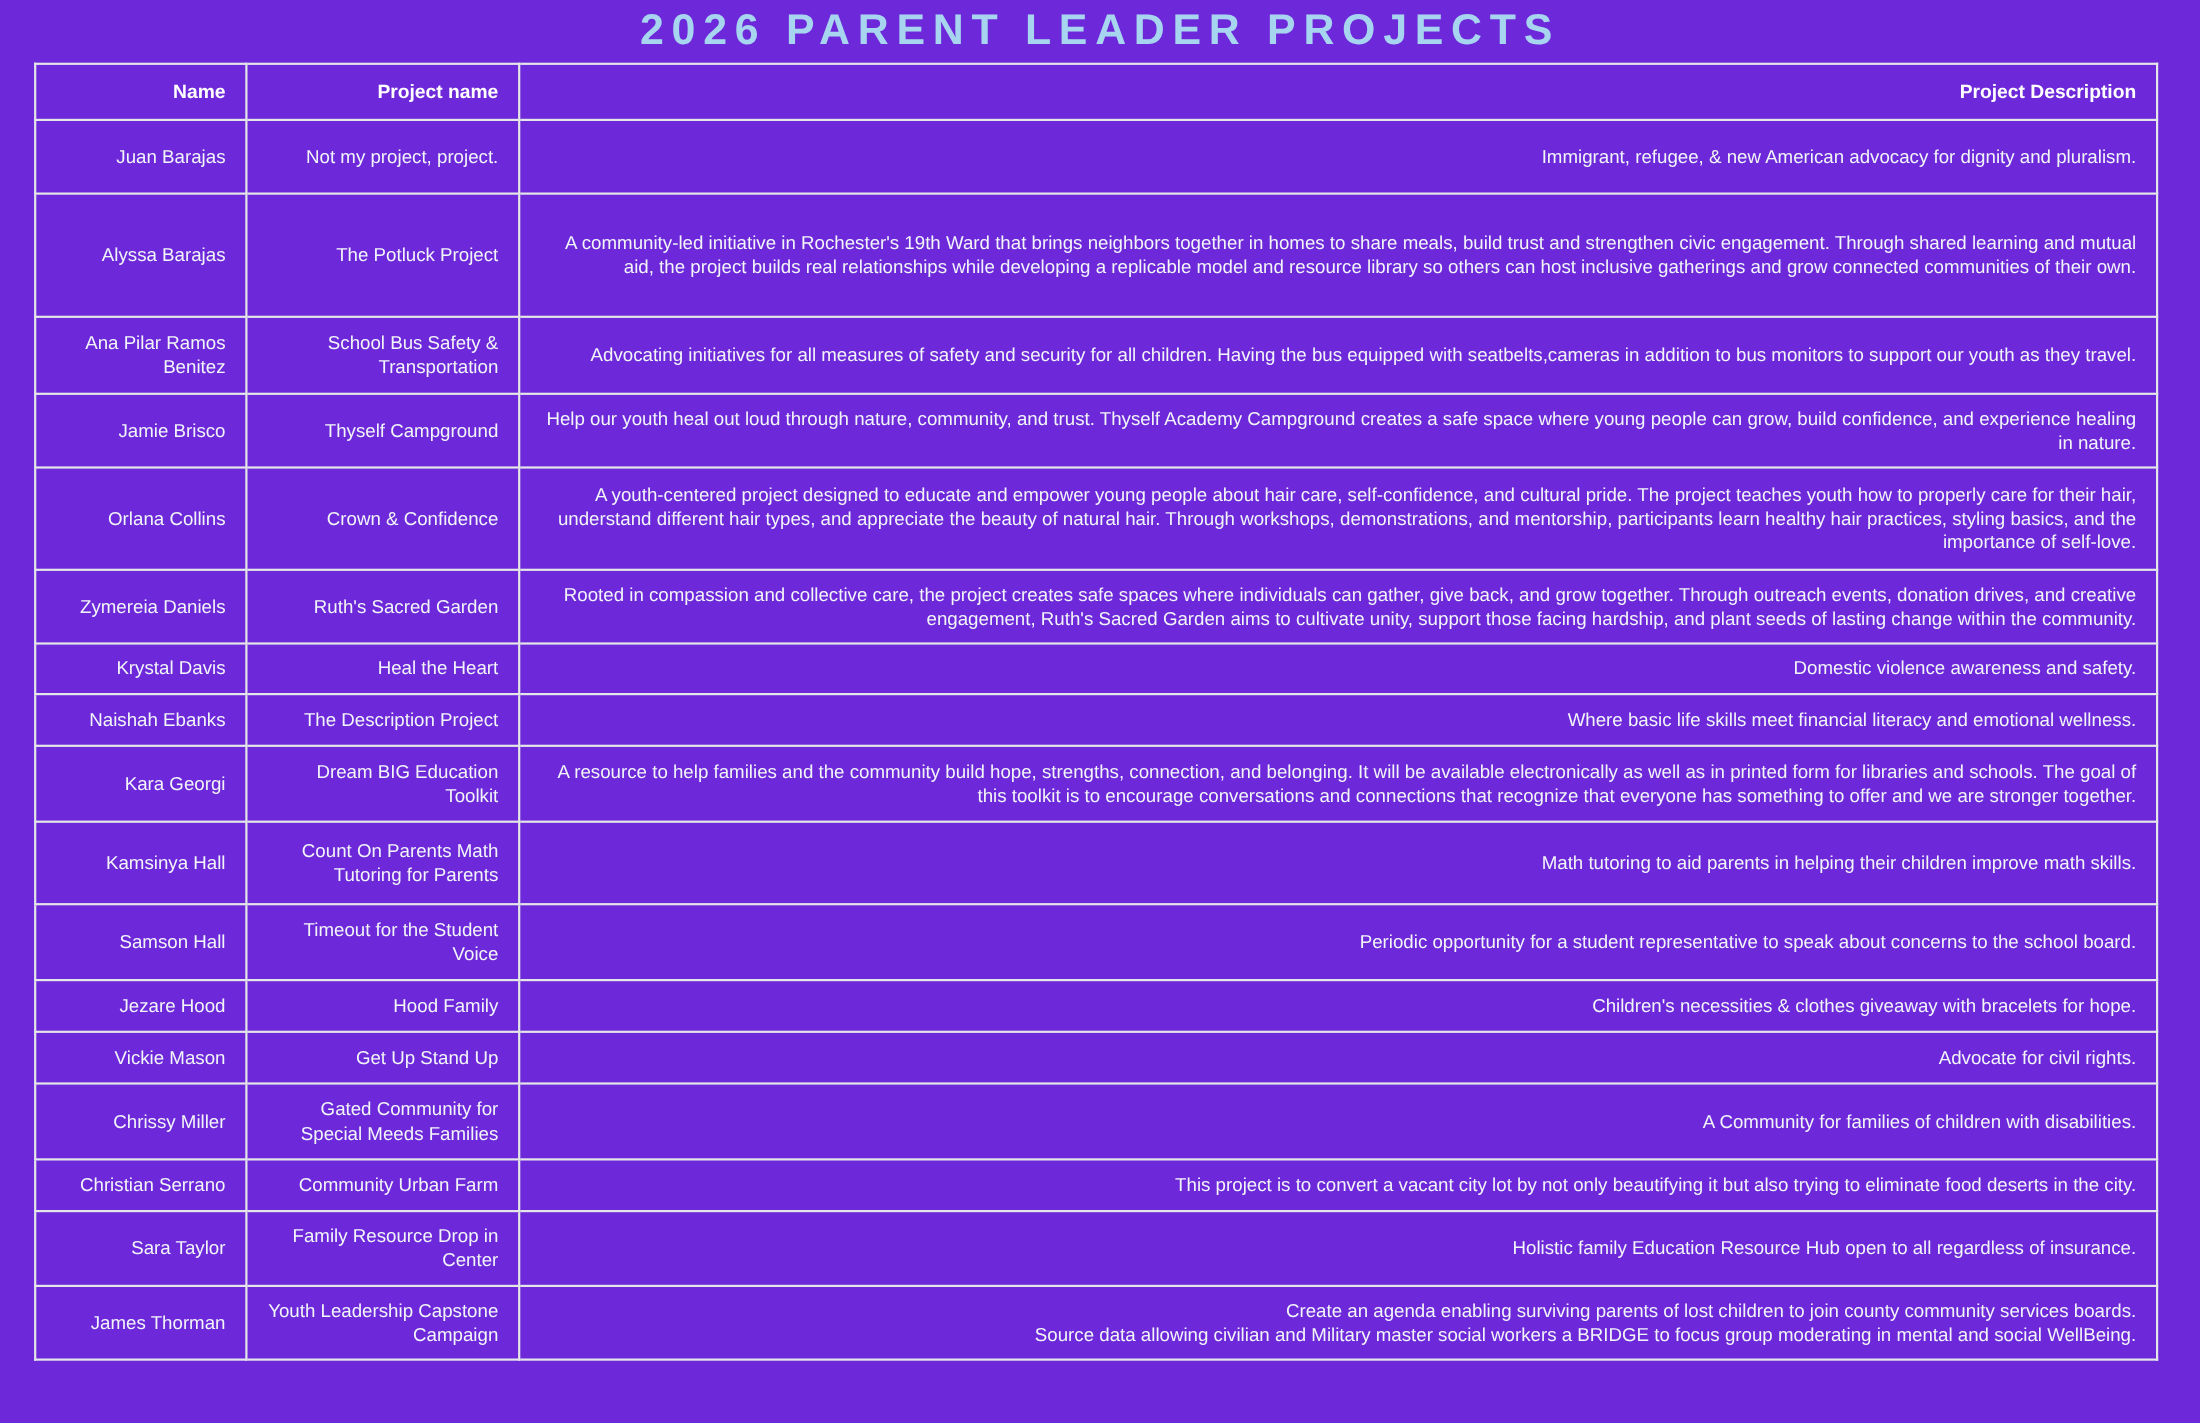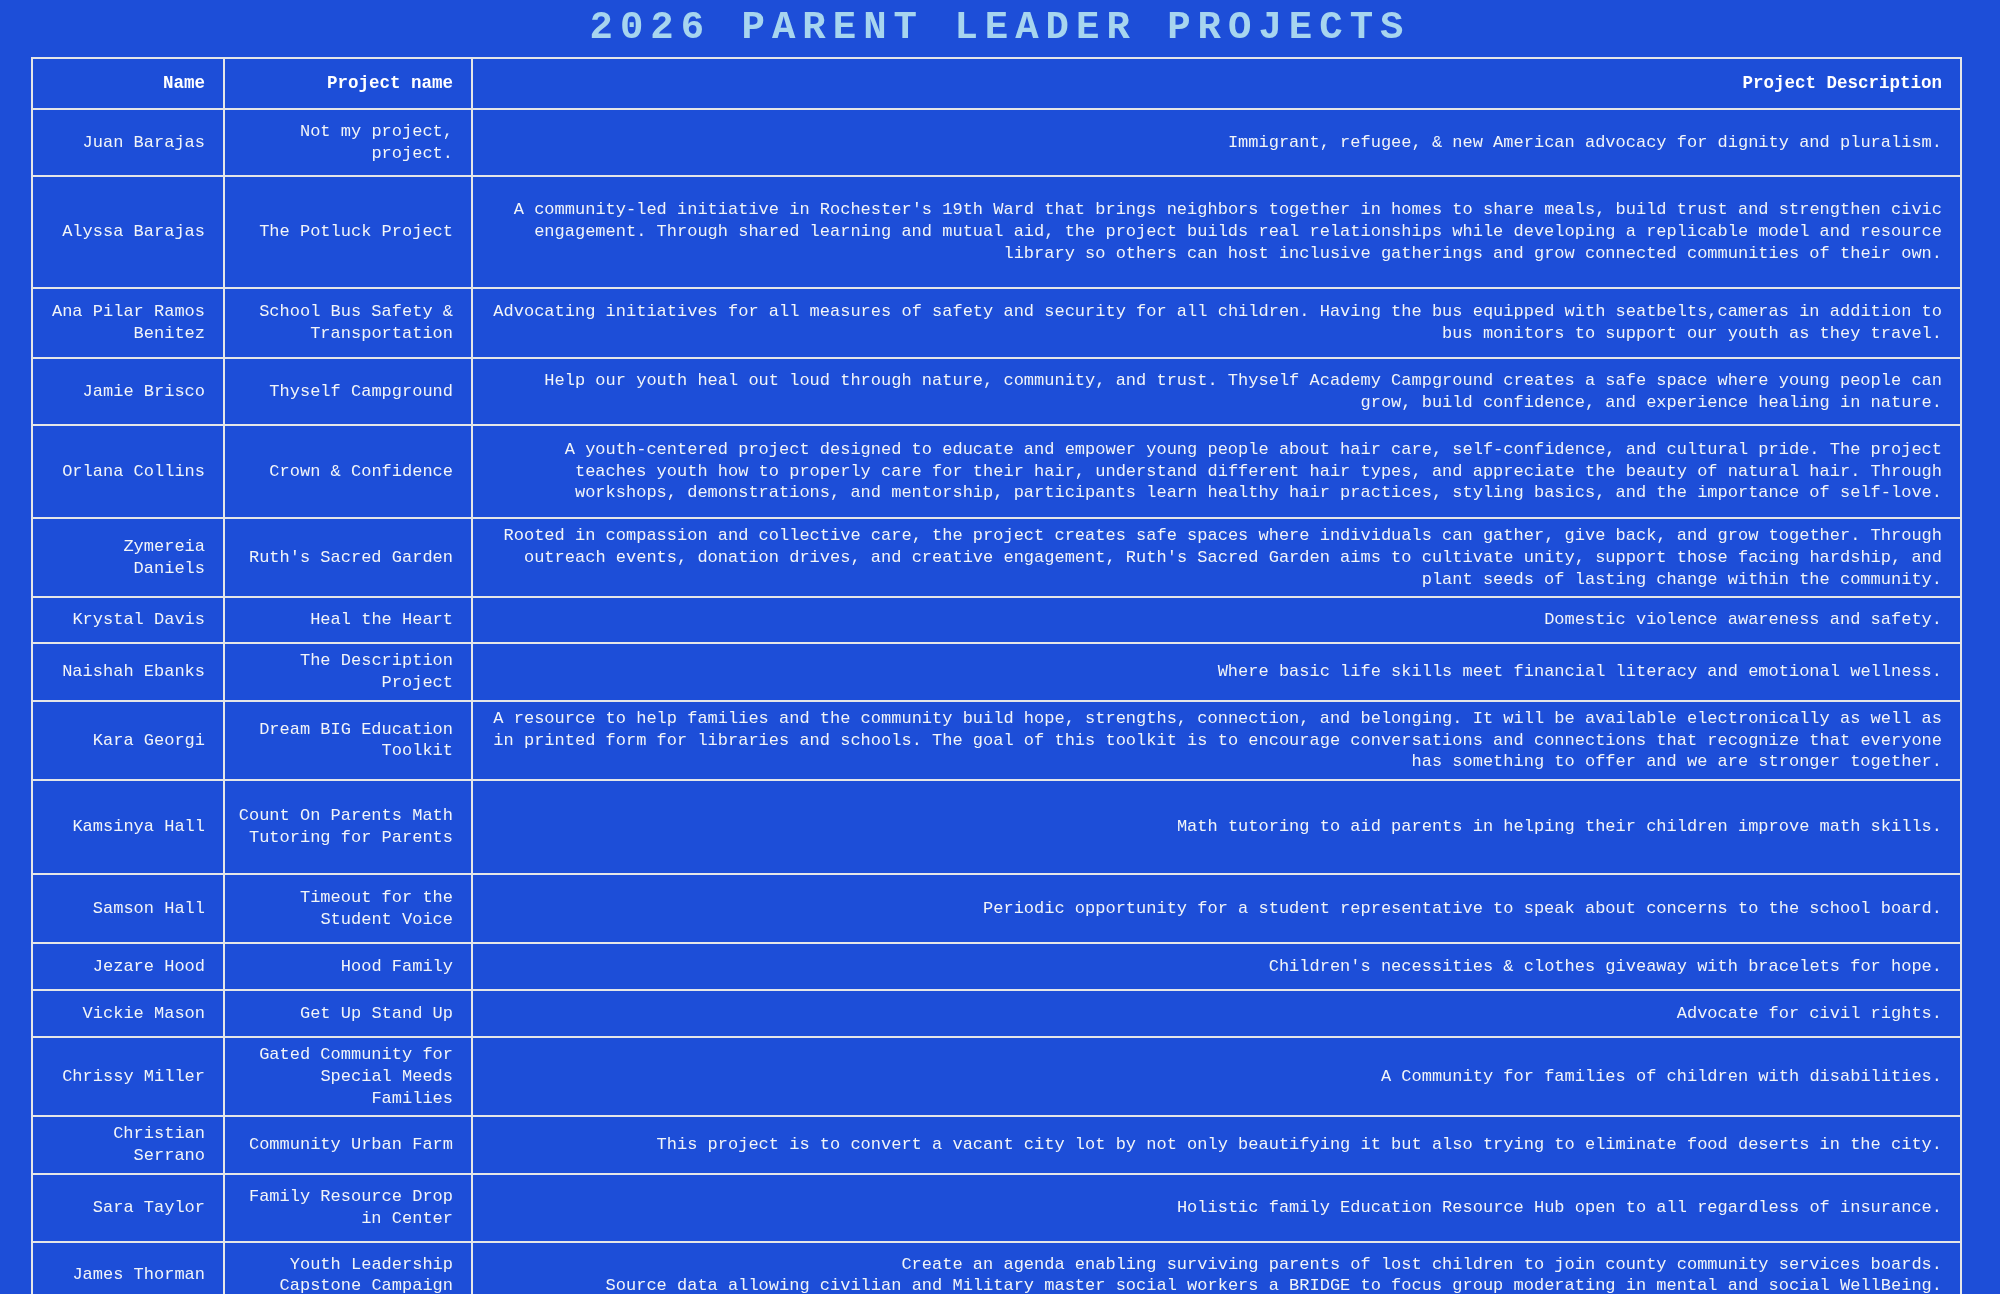--- a/index.html
+++ b/index.html
@@ -4,23 +4,23 @@
 <style>
   html, body {
     margin: 0;
     padding: 0;
     background: #173f63;
   }
   .page {
     position: relative;
     width: 2000px;
     height: 1294px;
-    background: #1d4ed8;
+    background: #6d28d9;
     overflow: hidden;
-    font-family: Liberation Mono, monospace;
+    font-family: Liberation Sans, sans-serif;
   }
   .title {
     margin: 0;
     padding-top: 8px;
     text-align: center;
     font-size: 39px;
     line-height: 1.05;
     font-weight: 800;
     letter-spacing: 7px;
     color: #a7d5ef;
@@ -110,21 +110,21 @@
       <tr style="height:47px">
         <td class="name">Naishah Ebanks</td>
         <td class="proj">The Description Project</td>
         <td class="desc">Where basic life skills meet financial literacy and emotional wellness.</td>
       </tr>
       <tr style="height:69px">
         <td class="name">Kara Georgi</td>
         <td class="proj">Dream BIG Education Toolkit</td>
         <td class="desc">A resource to help families and the community build hope, strengths, connection, and belonging.  It will be available electronically as well as in printed form for libraries and schools.  The goal of this toolkit is to encourage conversations and connections that recognize that everyone has something to offer and we are stronger together.</td>
       </tr>
-      <tr style="height:94px">
+      <tr style="height:75px">
         <td class="name">Kamsinya Hall</td>
         <td class="proj">Count On Parents Math Tutoring for Parents</td>
         <td class="desc">Math tutoring to aid parents in helping their children improve math skills.</td>
       </tr>
       <tr style="height:69px">
         <td class="name">Samson Hall</td>
         <td class="proj">Timeout for the Student Voice</td>
         <td class="desc">Periodic opportunity for a student representative to speak about concerns to the school board.</td>
       </tr>
       <tr style="height:47px">

